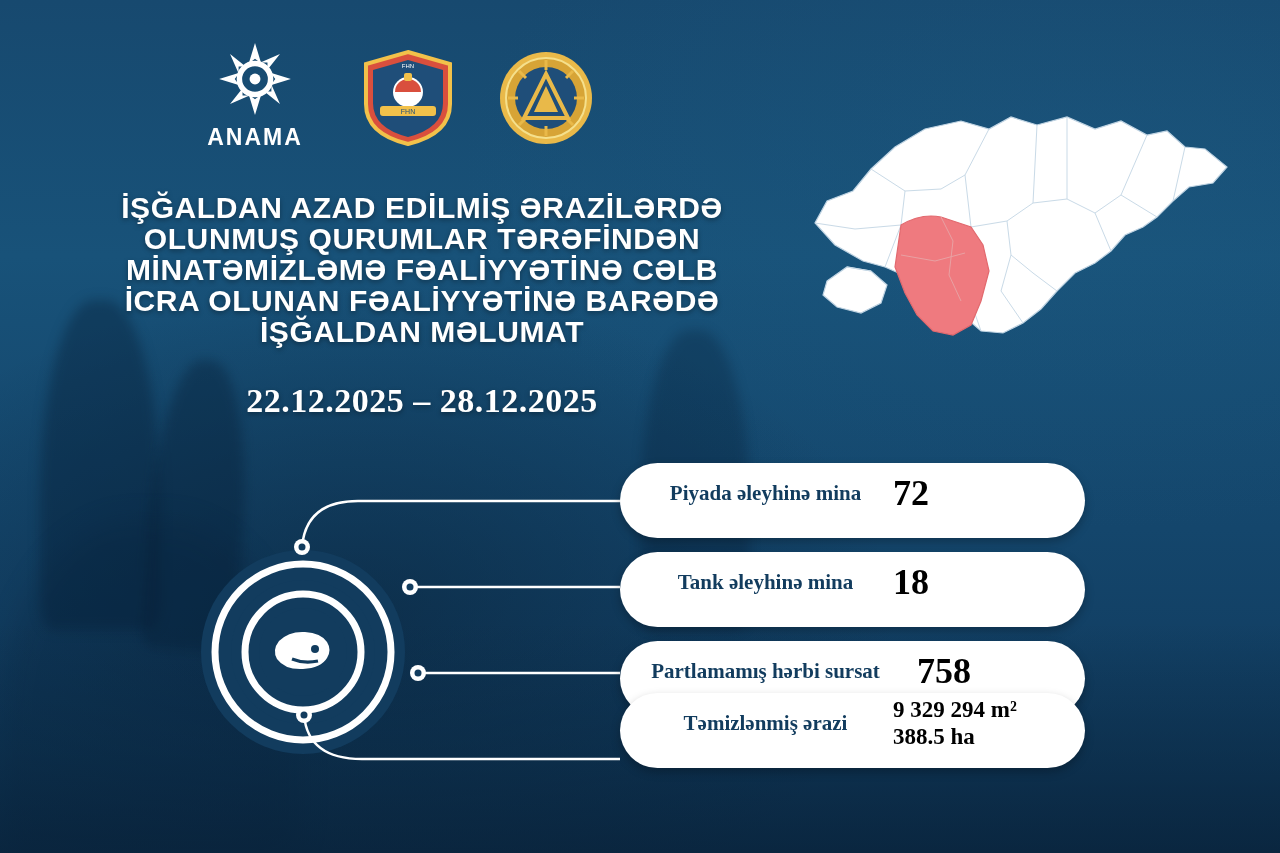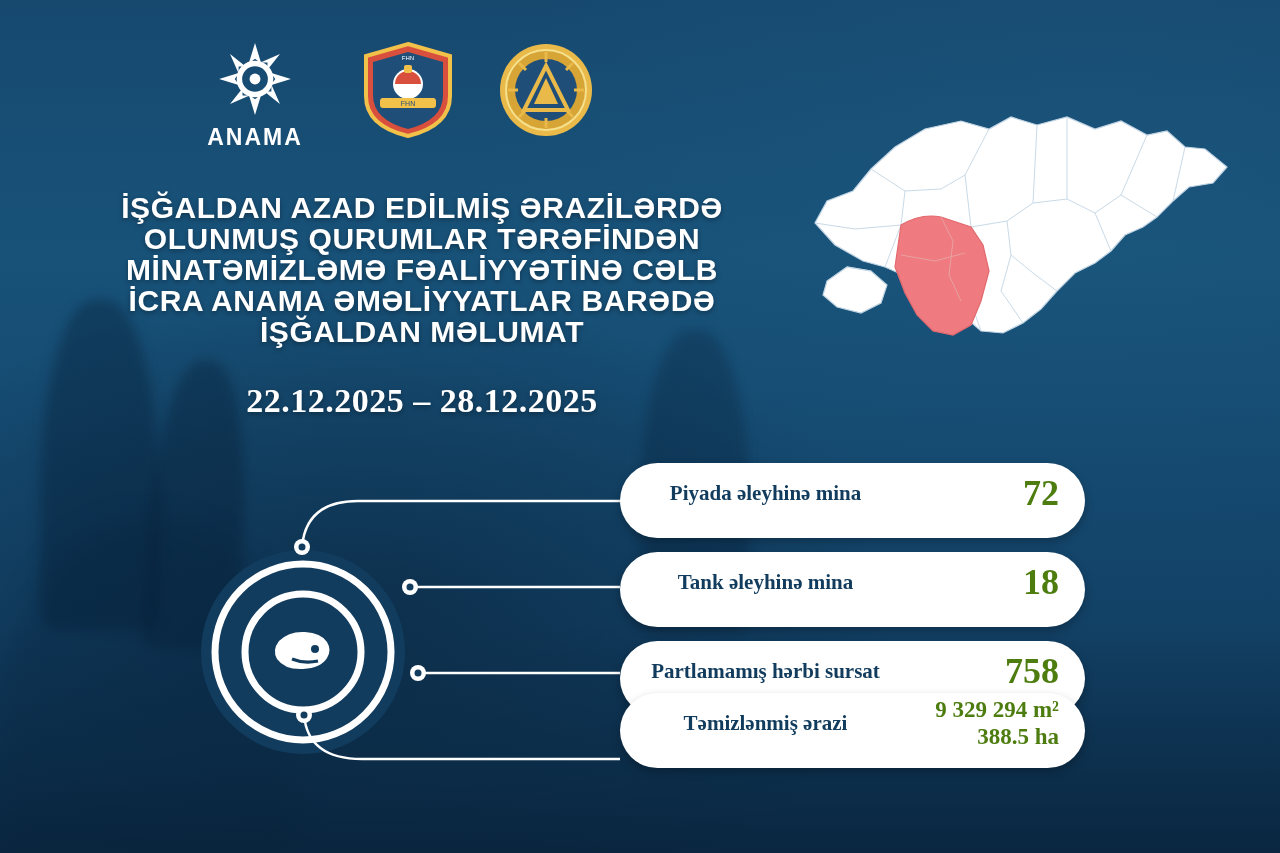--- a/index.html
+++ b/index.html
@@ -45,20 +45,21 @@
     height: 230px;
     background: linear-gradient(180deg, rgba(9,38,62,0) 0%, rgba(9,38,62,0.45) 55%, rgba(8,32,54,0.7) 100%);
   }
 
   
   .logos {
     position: absolute;
     left: 190px;
     top: 40px;
     display: flex;
+    align-items: center;
     gap: 38px;
   }
   .logo-anama {
     width: 130px;
     display: flex;
     flex-direction: column;
     align-items: center;
     gap: 6px;
   }
   .anama-mark {
@@ -157,33 +158,33 @@
     flex: 0 0 255px;
     text-align: center;
     color: #123c5e;
     font-family: "Liberation Serif", serif;
     font-weight: bold;
     font-size: 21px;
     line-height: 26px;
   }
   .pill .value {
     flex: 1;
-    text-align: right;
-    color: #4d7c0f;
+    text-align: left;
+    color: #000000;
     font-family: "Liberation Serif", serif;
     font-weight: bold;
     font-size: 36px;
     line-height: 34px;
   }
   .pill .value.small {
     font-size: 23px;
     line-height: 27px;
   }
   .pill-1 { top: 463px; }
-  .pill-2 { top: 552px; gap: 32px; }
+  .pill-2 { top: 552px; }
   .pill-3 { top: 641px; gap: 24px; }
   .pill-4 { top: 693px; }
 </style>
 </head>
 <body>
 
 <div id="page">
 
   <div class="bg-base"></div>
   <div class="bg-vignette"></div>
@@ -249,21 +250,21 @@
         </g>
       </svg>
     </div>
 
   </div>
 
   <div class="title-block">
     <div class="line">İŞĞALDAN AZAD EDİLMİŞ ƏRAZİLƏRDƏ</div>
     <div class="line">OLUNMUŞ QURUMLAR TƏRƏFİNDƏN</div>
     <div class="line">MİNATƏMİZLƏMƏ FƏALİYYƏTİNƏ CƏLB</div>
-    <div class="line">İCRA ANAMA ƏMƏLİYYATLAR BARƏDƏ</div>
+    <div class="line">İCRA OLUNAN FƏALİYYƏTİNƏ BARƏDƏ</div>
     <div class="line">İŞĞALDAN MƏLUMAT</div>
   </div>
 
   <div class="date-range">22.12.2025 – 28.12.2025</div>
 
   <div class="map-wrap">
     <svg viewBox="0 0 470 265" aria-hidden="true">
       <g stroke="#bfd3e2" stroke-width="1.2" fill="#ffffff">
 
         <path d="M60 150 L40 128 L52 106 L78 96 L96 74 L120 52 L150 34 L186 26 L214 34 L236 22

